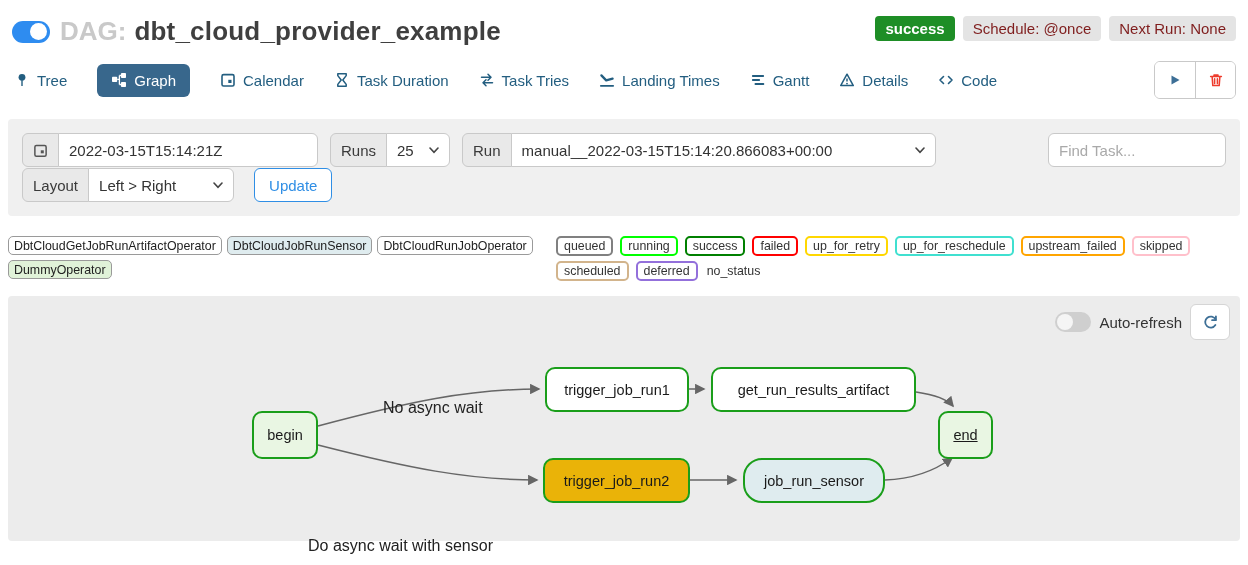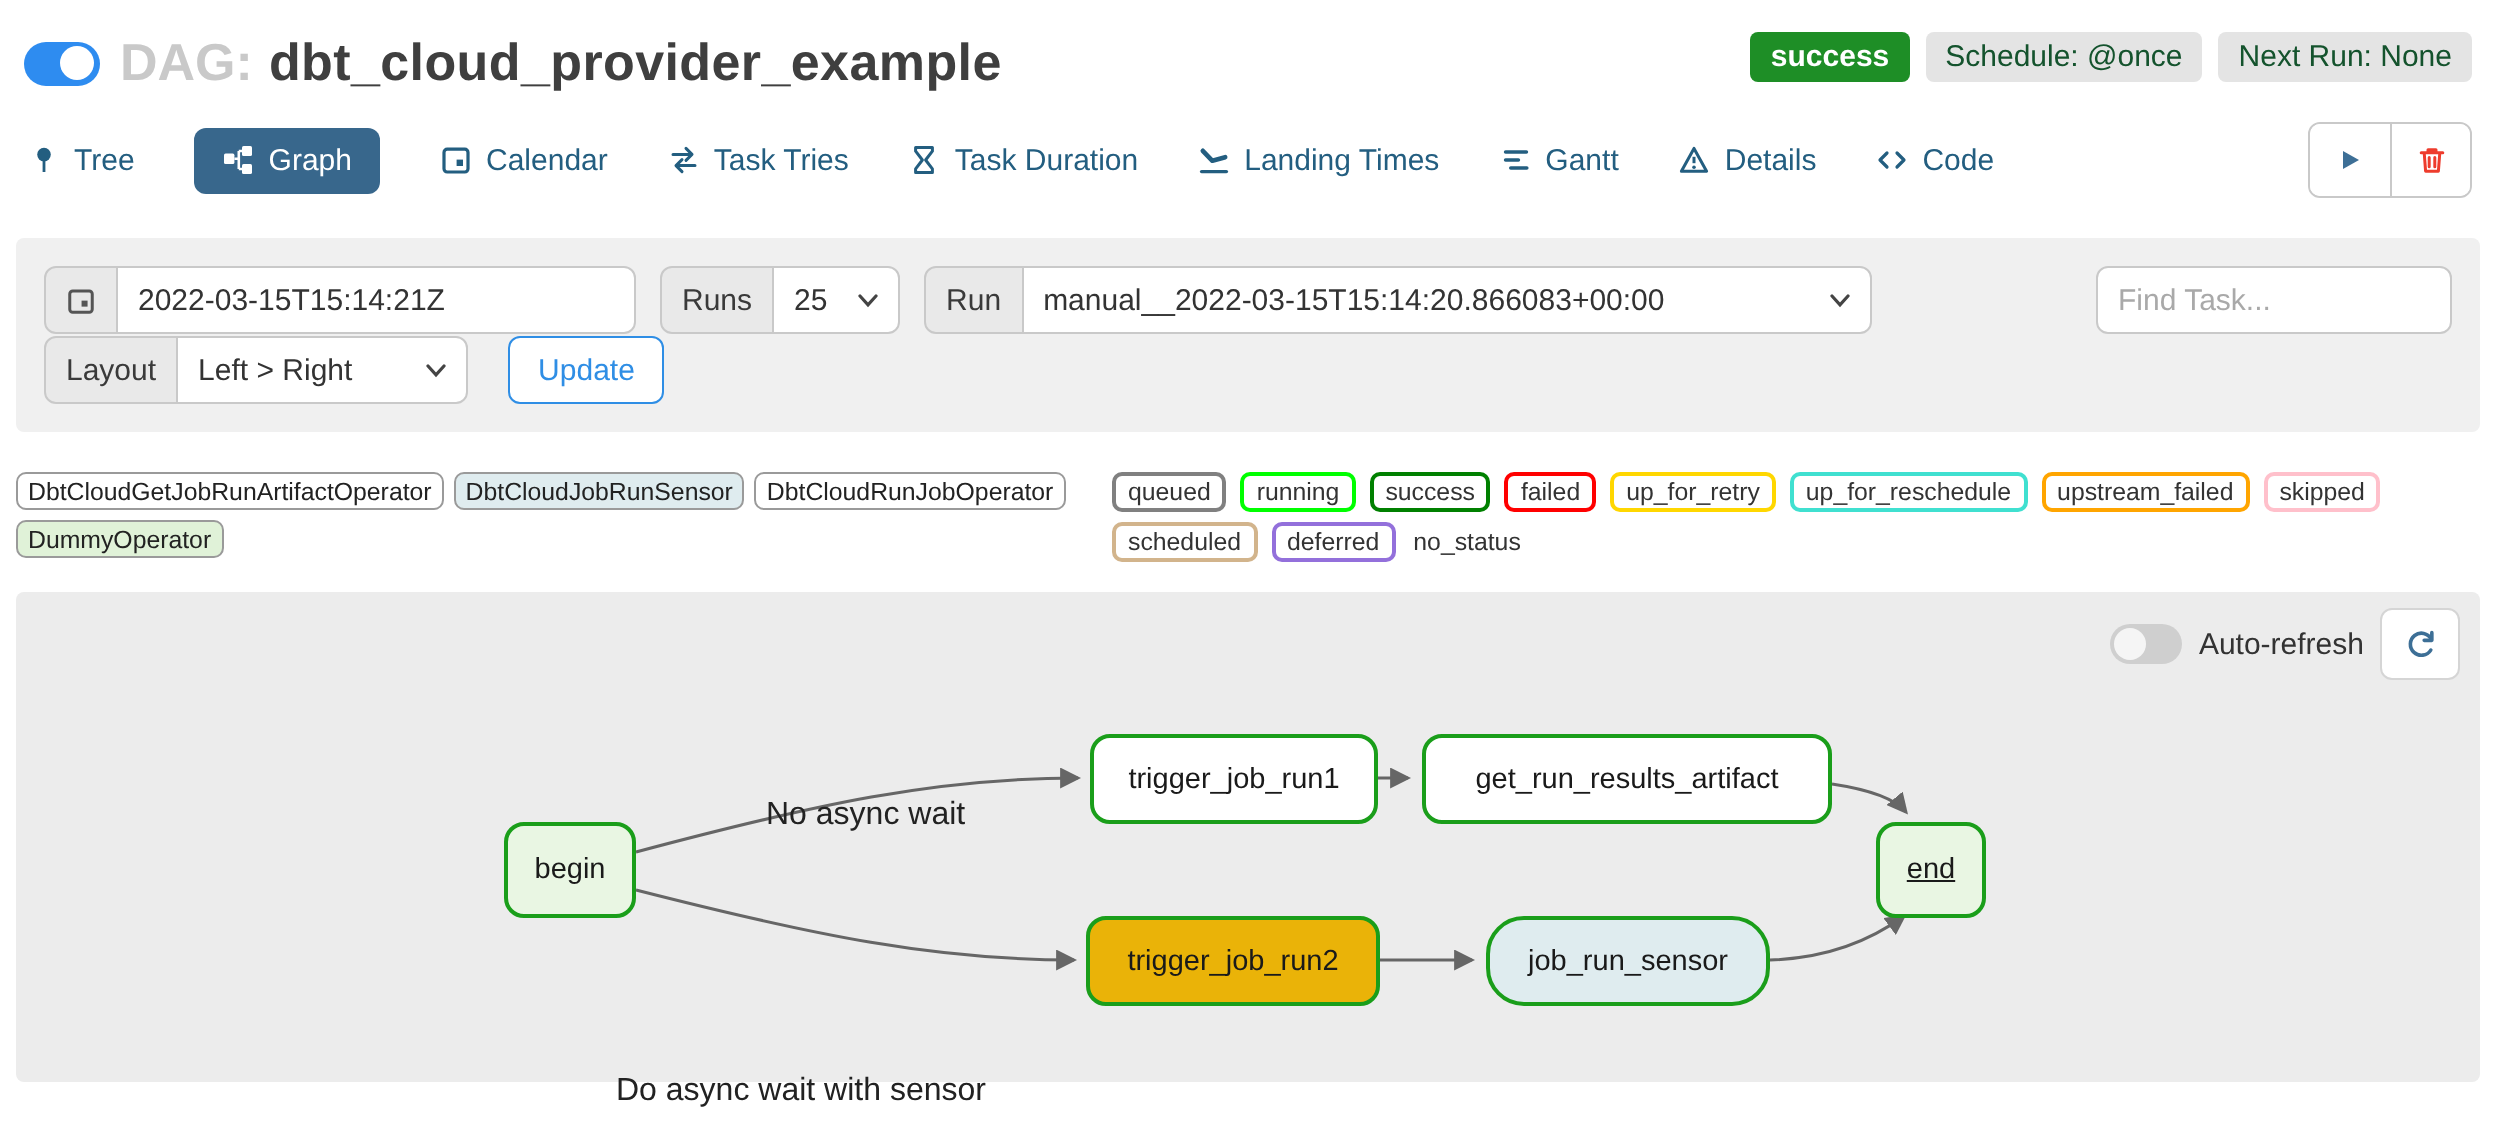--- a/index.html
+++ b/index.html
@@ -8,21 +8,21 @@
 
   
   .hdr { display:flex; align-items:center; padding:16px 12px 6px 12px; }
   .toggle { width:38px; height:22px; border-radius:11px; background:#2e8cf0;
             position:relative; flex:0 0 auto; cursor:pointer; }
   .toggle .knob { position:absolute; top:2.5px; right:3px; width:17px; height:17px;
                   border-radius:50%; background:#fff; }
   .dag-prefix { font-size:26px; font-weight:700; color:#c9c9c9; margin:0 8px 0 10px; }
   .dag-title  { font-size:26px; font-weight:700; color:#3f3f3f; letter-spacing:0.2px; }
   .hdr-badges { margin-left:auto; display:flex; gap:8px; align-self:flex-start; }
-  .badge { font-size:15px; padding:4px 10px; border-radius:4px; background:#e4e4e4; color:#14532d; white-space:nowrap; }
+  .badge { font-size:15px; padding:4px 10px; border-radius:4px; background:#e4e4e4; color:#7f1d1d; white-space:nowrap; }
   .badge.success { background:#1e8e26; color:#fff; font-weight:600; }
 
   
   .tabs { display:flex; align-items:center; gap:30px; padding:8px 12px 10px 14px; }
   .tab { display:flex; align-items:center; gap:7px; color:#235e80; font-size:15px;
          cursor:pointer; padding:8px 0; white-space:nowrap; }
   .tab svg { flex:0 0 auto; }
   .tab.active { background:#38678c; color:#fff; padding:8px 14px; border-radius:6px; }
   .tab-actions { margin-left:auto; display:flex; border:1px solid #c9c9c9; border-radius:6px; overflow:hidden; }
   .tab-actions .abtn { width:40px; height:36px; background:#fff; display:flex;
@@ -117,29 +117,29 @@
   </div>
   <div class="tab">
     <svg width="16" height="16" viewBox="0 0 16 16">
         <rect x="2" y="2.6" width="12" height="11.4" rx="1.6" fill="none" stroke="currentColor" stroke-width="1.6"></rect>
         <rect x="8.3" y="7.8" width="3.2" height="3.2" fill="currentColor"></rect>
       </svg>
     <span>Calendar</span>
   </div>
   <div class="tab">
     <svg width="16" height="16" viewBox="0 0 16 16">
+        <path d="M3.8,1.8 h8.4 v1.8 L8.8,8 l3.4,4.4 v1.8 H3.8 v-1.8 L7.2,8 3.8,3.6 Z" fill="none" stroke="currentColor" stroke-width="1.5" stroke-linejoin="round"></path>
+      </svg>
+    <span>Task Duration</span>
+  </div>
+  <div class="tab">
+    <svg width="16" height="16" viewBox="0 0 16 16">
         <path d="M2.5,5.2 h9 M9,2.2 l3,3 -3,3 M13.5,10.8 h-9 M7,7.8 l-3,3 3,3" stroke="currentColor" stroke-width="1.5" fill="none" stroke-linecap="round" stroke-linejoin="round"></path>
       </svg>
     <span>Task Tries</span>
-  </div>
-  <div class="tab">
-    <svg width="16" height="16" viewBox="0 0 16 16">
-        <path d="M3.8,1.8 h8.4 v1.8 L8.8,8 l3.4,4.4 v1.8 H3.8 v-1.8 L7.2,8 3.8,3.6 Z" fill="none" stroke="currentColor" stroke-width="1.5" stroke-linejoin="round"></path>
-      </svg>
-    <span>Task Duration</span>
   </div>
   <div class="tab">
     <svg width="16" height="16" viewBox="0 0 16 16">
         <path d="M1.8,13.8 H14.2" stroke="currentColor" stroke-width="1.7" stroke-linecap="round"></path>
         <path d="M2.4,3.4 L7.2,8.4 L13.6,6.6" stroke="currentColor" stroke-width="2.3" fill="none" stroke-linecap="round" stroke-linejoin="round"></path>
       </svg>
     <span>Landing Times</span>
   </div>
   <div class="tab">
     <svg width="16" height="16" viewBox="0 0 16 16">

